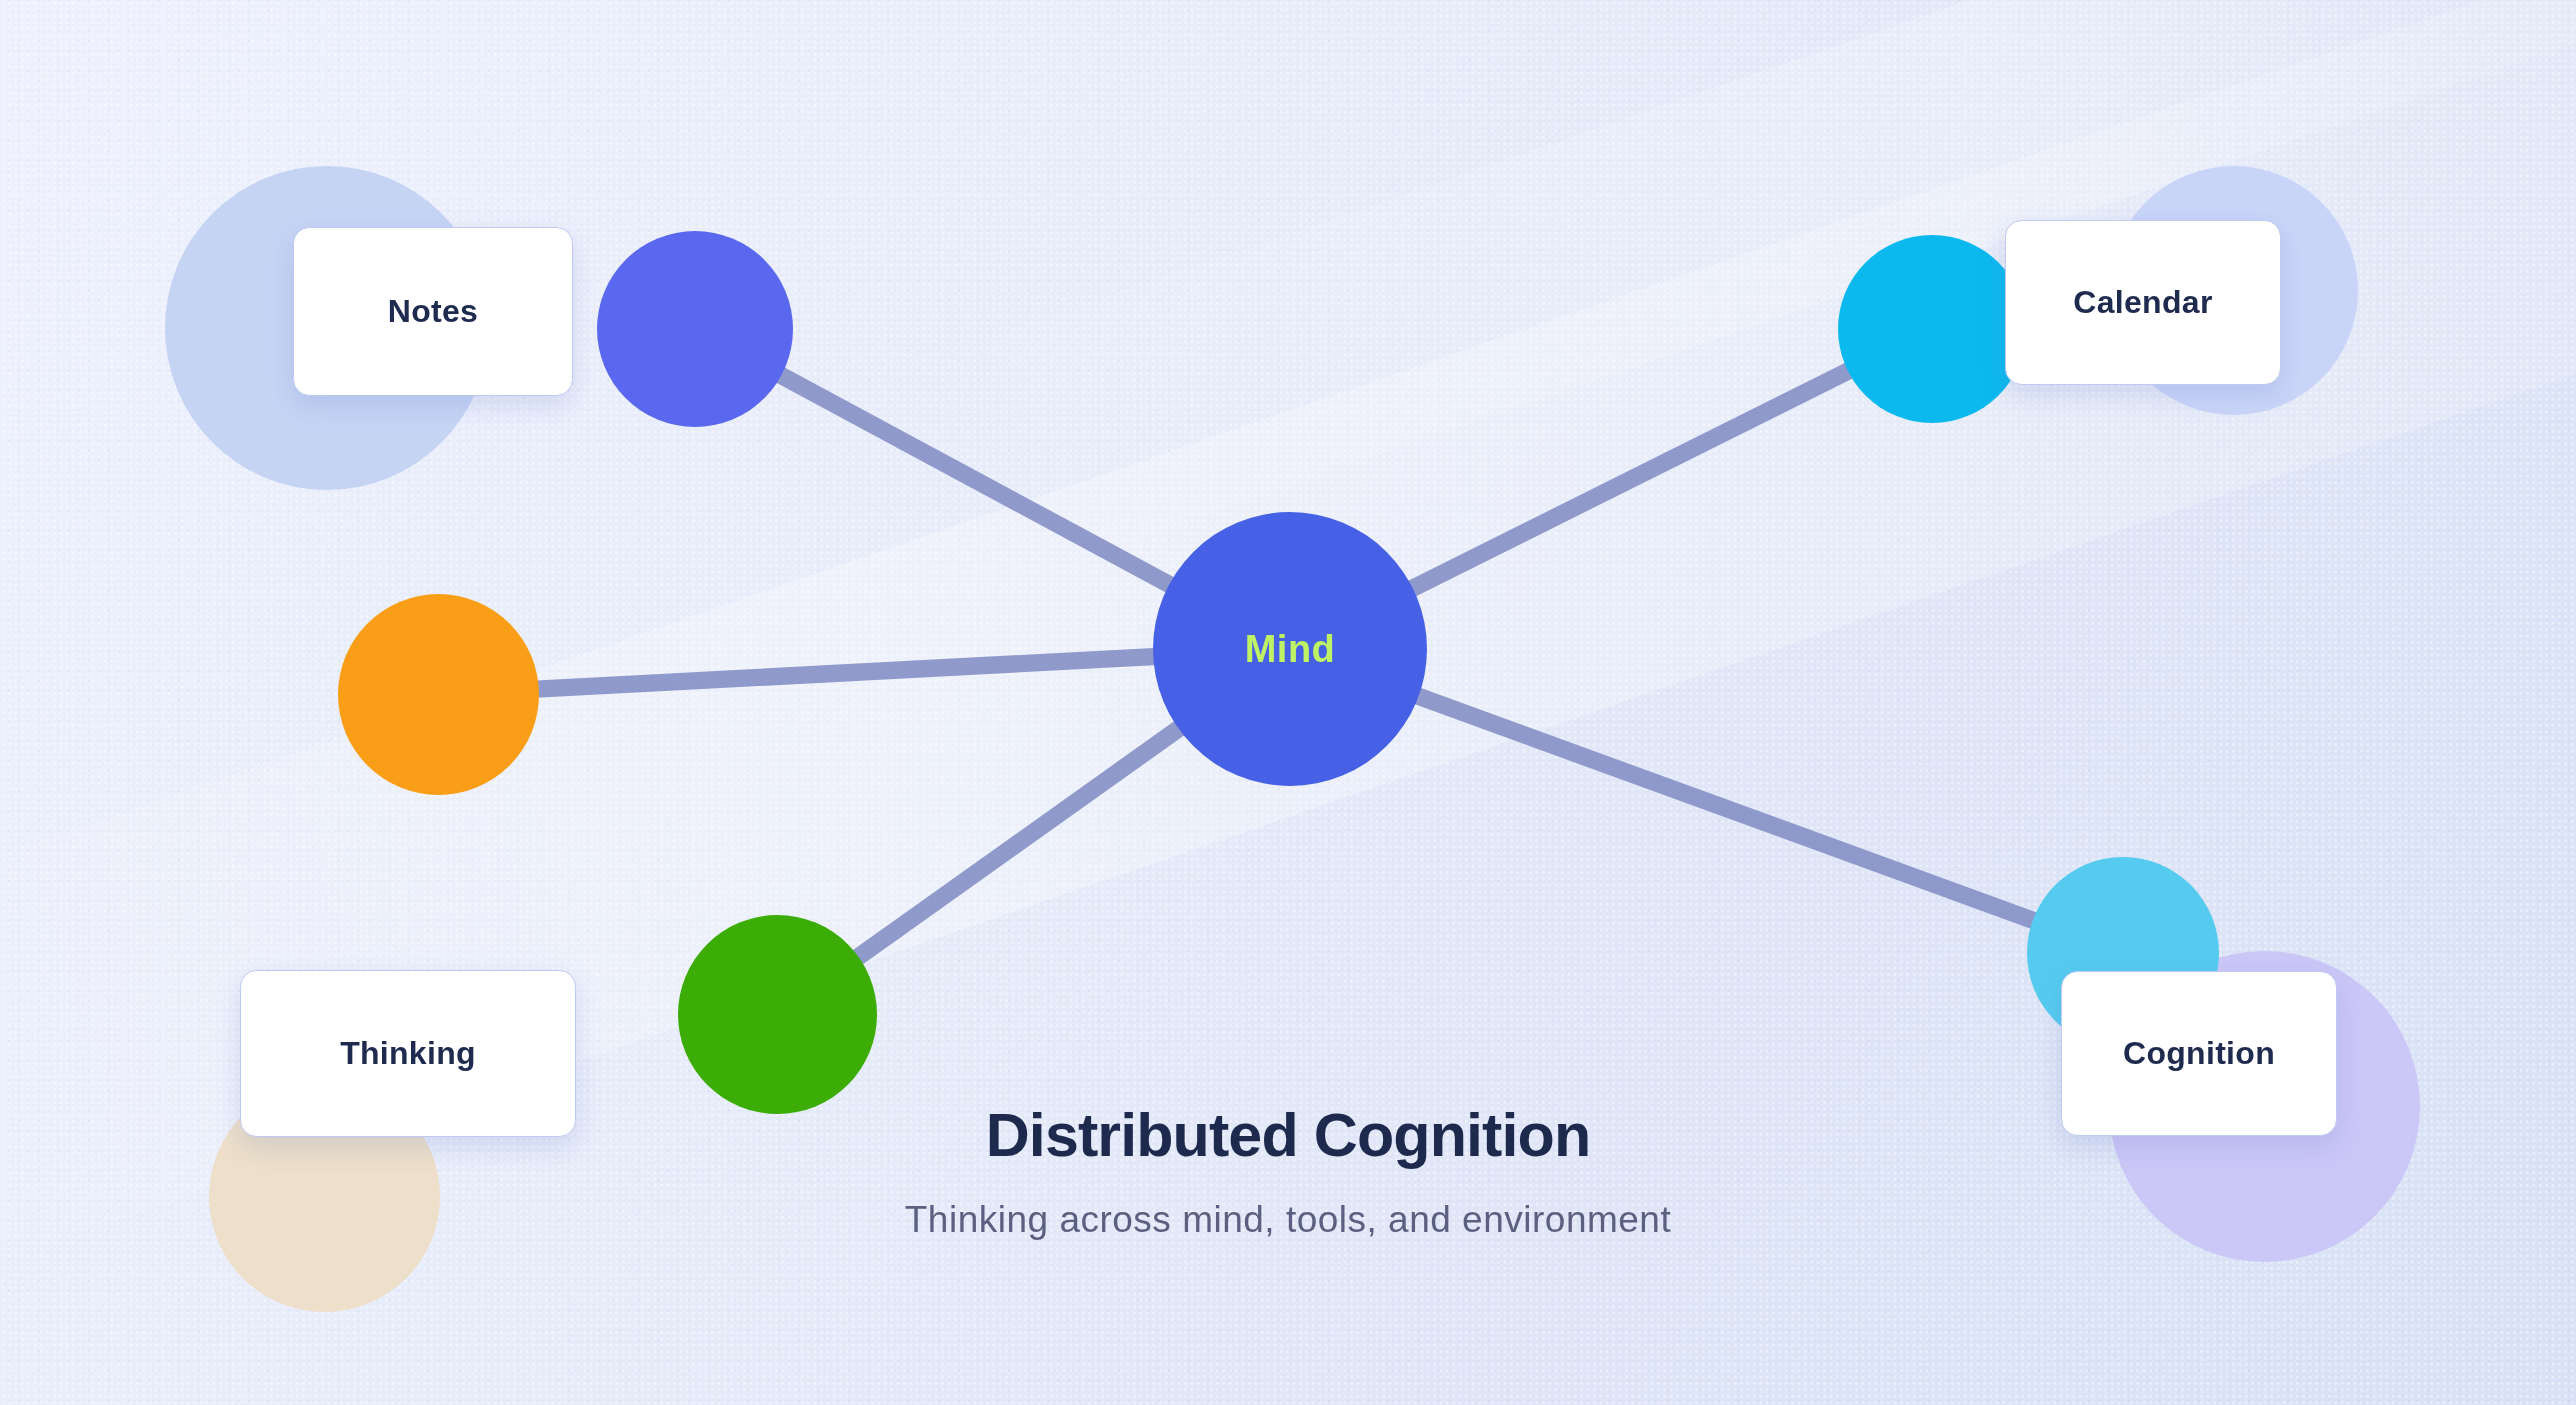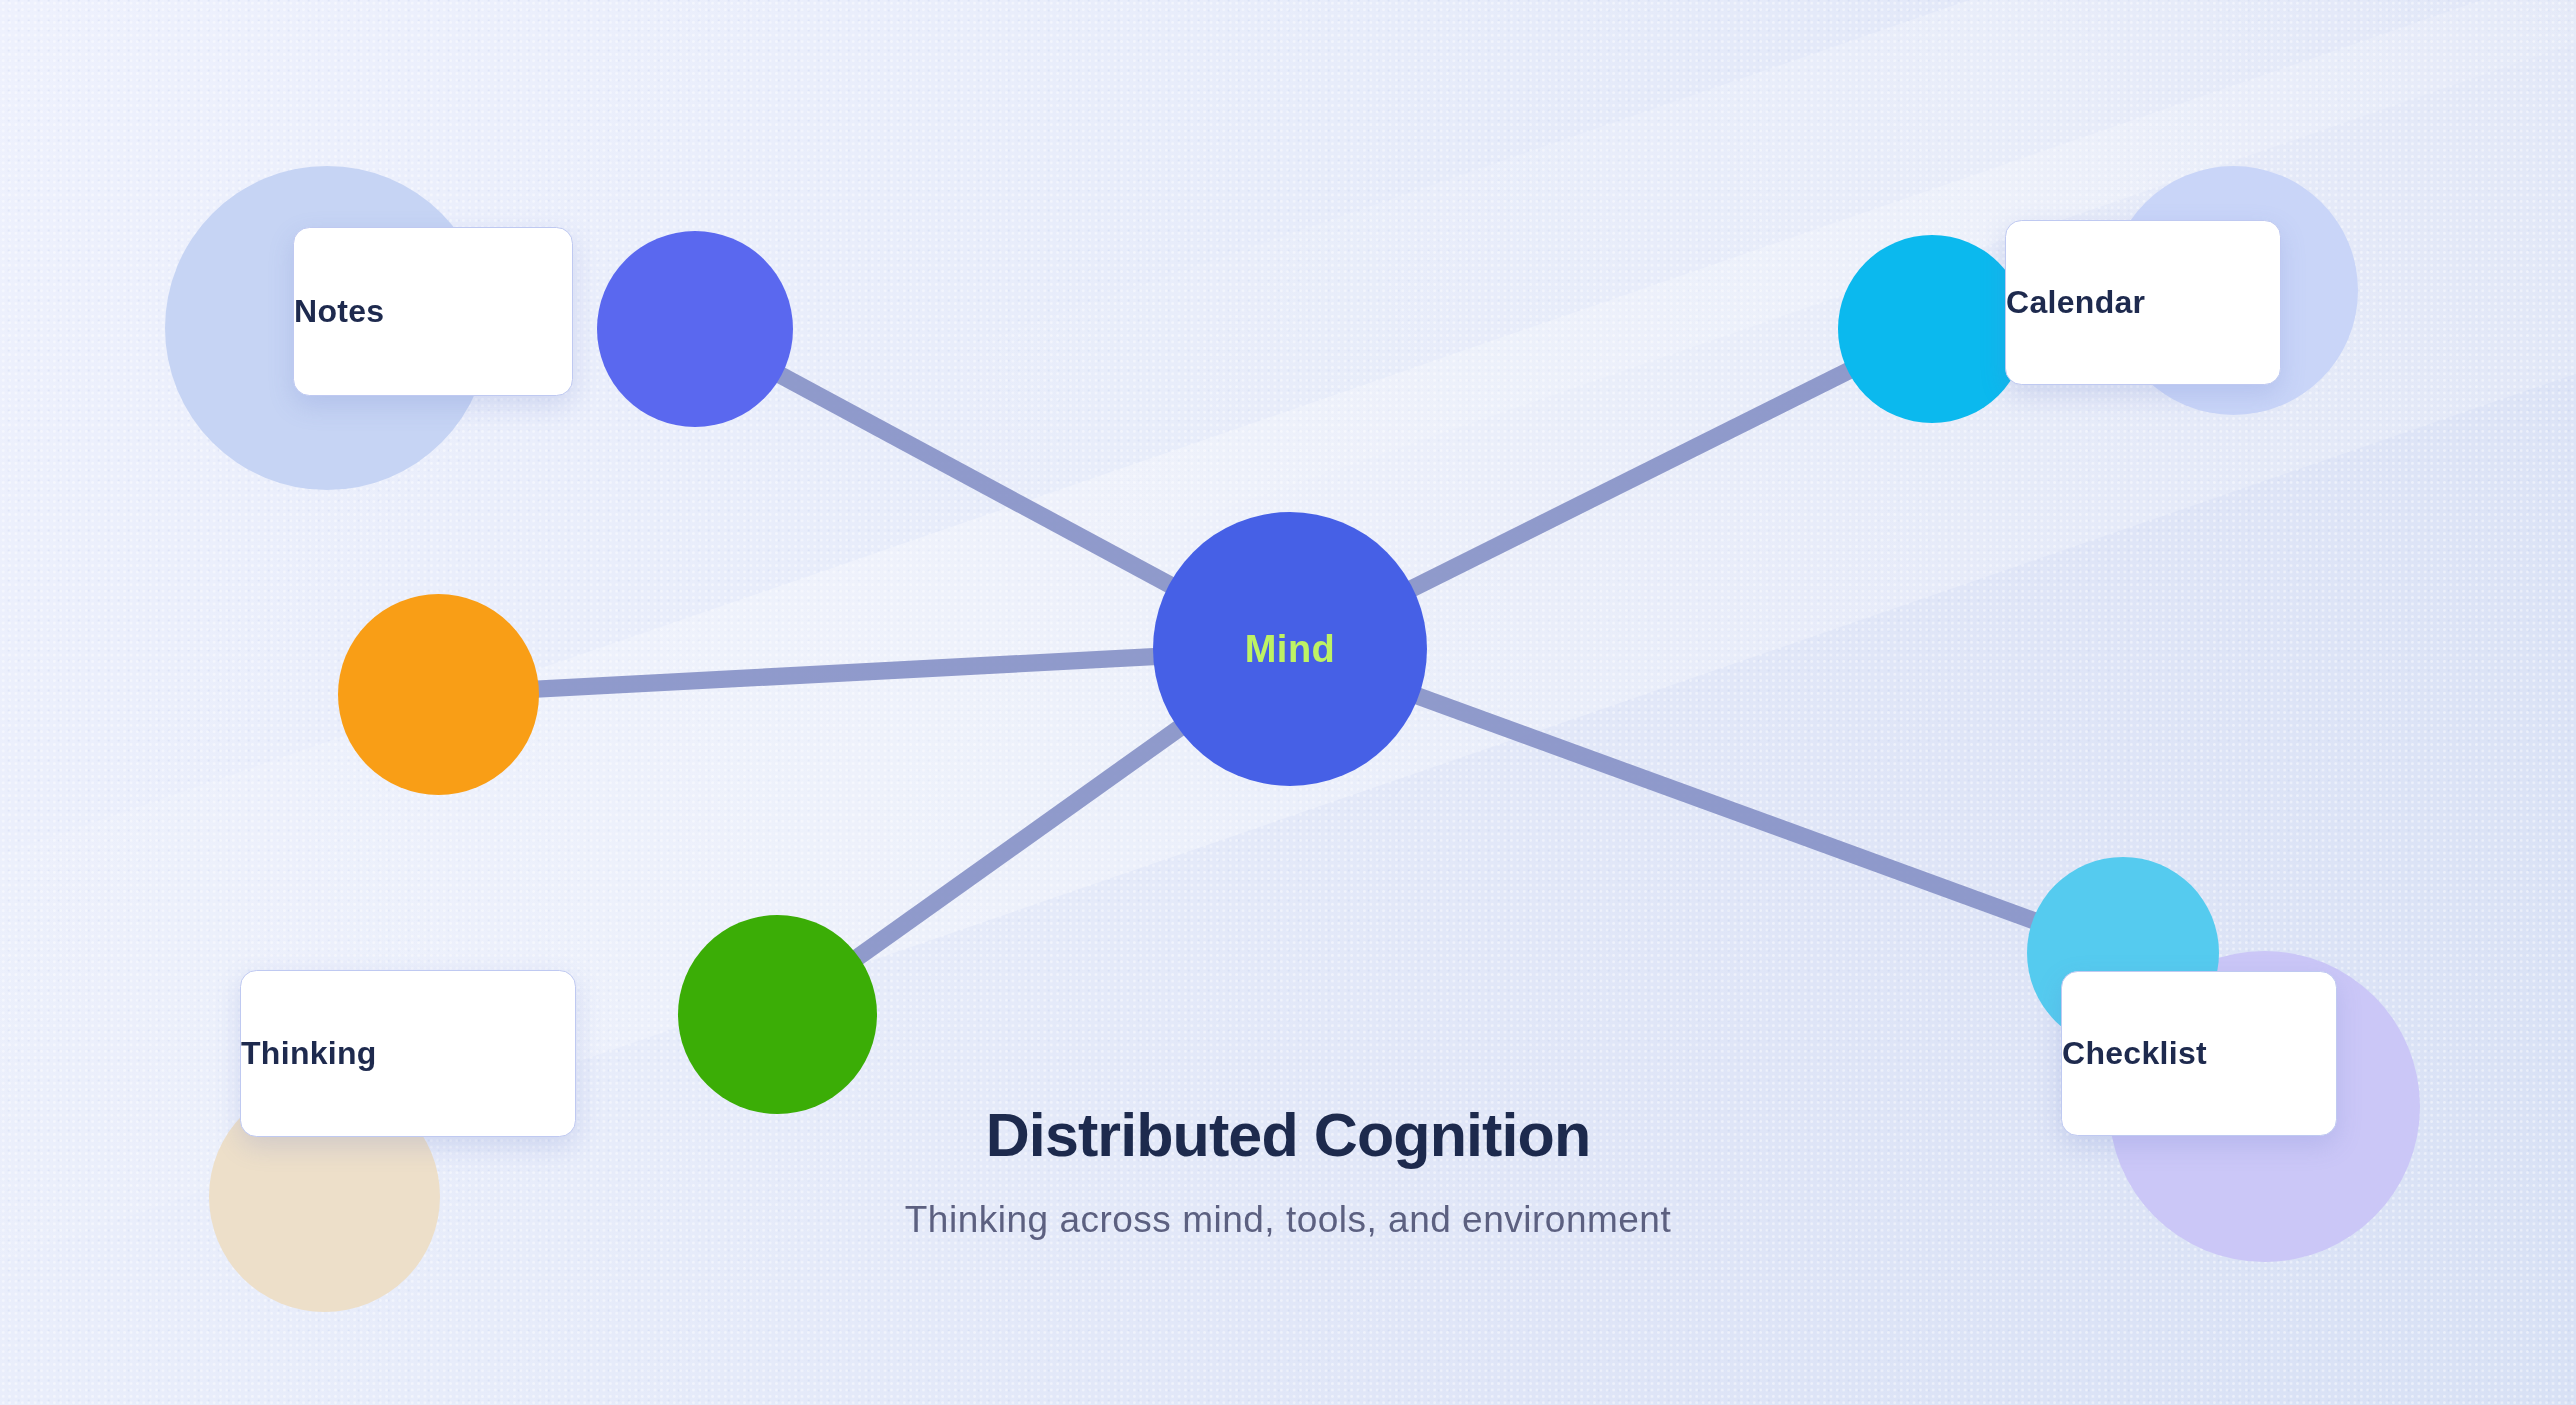--- a/index.html
+++ b/index.html
@@ -36,21 +36,21 @@
   .node-orange{left:338px;top:594px;width:201px;height:201px;background:#F99E16;}
   .node-green{left:678px;top:915px;width:199px;height:199px;background:#3BAD06;}
   .node-sky{left:2027px;top:857px;width:192px;height:192px;background:#55CBEF;}
   .node-mind{left:1153px;top:512px;width:274px;height:274px;background:#4660E6;
     display:flex;align-items:center;justify-content:center;}
   .node-mind .label{color:#bef264;font-size:38px;font-weight:700;letter-spacing:0.5px;}
   
   .card{
     position:absolute;background:#FFFFFF;border:1.8px solid #BFC9F1;border-radius:16.5px;
     box-shadow:0 9.1px 25.6px rgba(100,120,200,0.20);
-    display:flex;align-items:center;justify-content:flex-start;
+    display:flex;align-items:center;justify-content:center;
     color:#1E2A4E;font-size:32px;font-weight:700;letter-spacing:0.3px;
   }
   .card-notes{left:293px;top:227px;width:278px;height:167px;}
   .card-calendar{left:2005px;top:220px;width:274px;height:163px;}
   .card-context{left:240px;top:970px;width:334px;height:165px;}
   .card-checklist{left:2061px;top:971px;width:274px;height:163px;}
   
   .caption{position:absolute;left:0;top:1102px;width:2576px;text-align:center;}
   .caption .title{
     font-size:61px;font-weight:700;color:#1D2A4D;letter-spacing:-0.9px;line-height:1.1;
@@ -93,21 +93,21 @@
   <div class="card card-notes">
     <span>Notes</span>
   </div>
   <div class="card card-calendar">
     <span>Calendar</span>
   </div>
   <div class="card card-context">
     <span>Thinking</span>
   </div>
   <div class="card card-checklist">
-    <span>Checklist</span>
+    <span>Cognition</span>
   </div>
 
   <div class="caption">
     <div class="title">Distributed Cognition</div>
     <div class="subtitle">Thinking across mind, tools, and environment</div>
   </div>
 
 </div>
 
 

